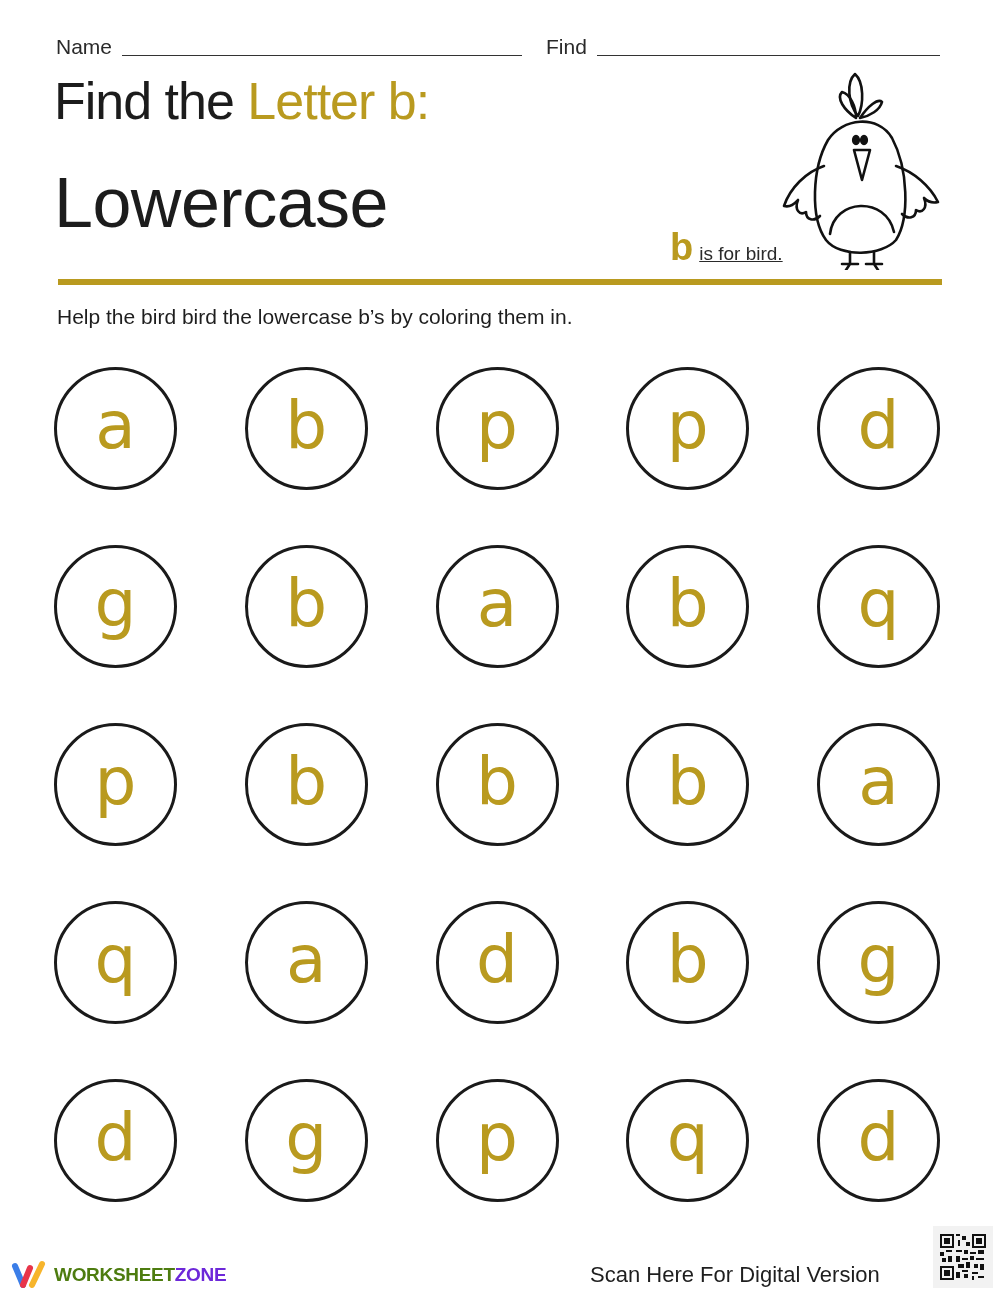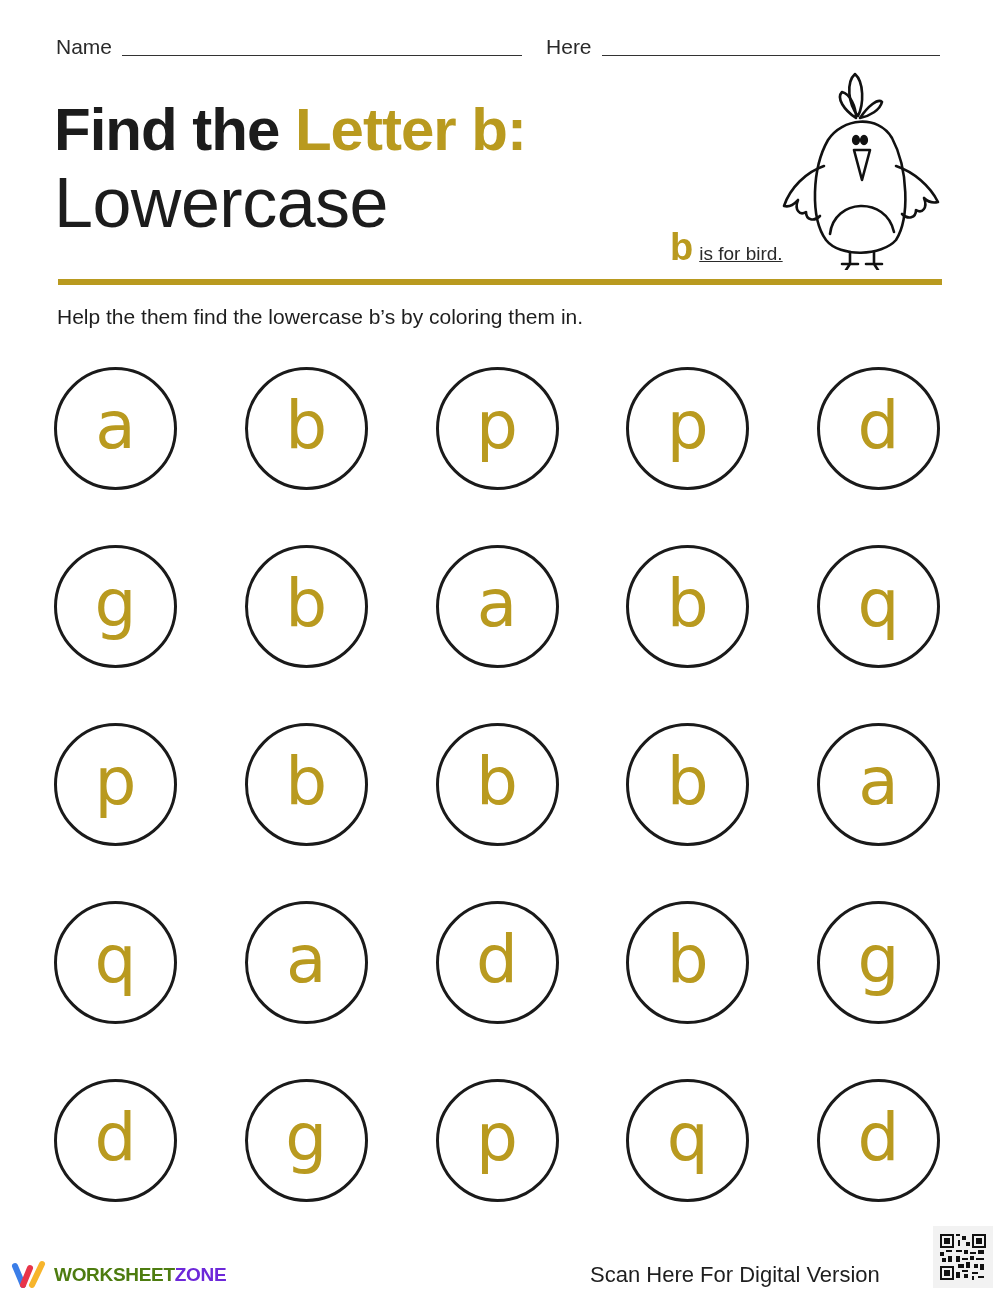--- a/index.html
+++ b/index.html
@@ -5,21 +5,21 @@
   * { box-sizing: border-box; margin: 0; padding: 0; }
   html, body { width: 1000px; height: 1294px; background: #ffffff; overflow: hidden; }
   body { position: relative; font-family: "Liberation Sans", "DejaVu Sans", sans-serif; color: #1e1e1e; }
 
   .namedate { position: absolute; top: 34px; left: 56px; right: 60px; height: 26px; display: flex; align-items: flex-end; font-size: 21px; color: #2a2a2a; }
   .namedate .lbl { margin-right: 10px; line-height: 26px; }
   .namedate .line { border-bottom: 1.5px solid #333; height: 20px; margin-bottom: 4px; }
   .namedate .line.name { width: 400px; margin-right: 24px; }
   .namedate .line.date { flex: 1; }
 
-  .title1 { position: absolute; left: 54px; top: 85px; font-size: 60px; font-weight: bold; letter-spacing: -1px; line-height: 90px; white-space: nowrap; }
+  .title1 { position: absolute; left: 54px; top: 56px; font-size: 52px; font-weight: normal; letter-spacing: -1px; line-height: 90px; white-space: nowrap; }
   .title1 .dark { color: #1c1c1c; }
   .title1 .gold { color: #b99a1f; }
   .title2 { position: absolute; left: 54px; top: 160px; font-size: 70px; font-weight: normal; color: #1c1c1c; line-height: 86px; letter-spacing: -0.5px; text-align: center; }
 
   .bfor { position: absolute; left: 670px; top: 228px; display: flex; align-items: baseline; white-space: nowrap; }
   .bfor .big { font-size: 38px; font-weight: bold; color: #b99a1f; line-height: 38px; }
   .bfor .small { font-size: 19px; color: #2a2a2a; margin-left: 6px; text-decoration: underline; }
 
   .bird { position: absolute; left: 770px; top: 68px; width: 175px; height: 202px; }
 
@@ -39,21 +39,21 @@
 
   .scan { position: absolute; left: 590px; top: 1262px; font-size: 22px; color: #1e1e1e; white-space: nowrap; }
   .qr { position: absolute; left: 933px; top: 1226px; width: 60px; height: 62px; background: #f2f2f2; padding: 5px; }
 </style>
 </head>
 <body>
 
 <div class="namedate">
   <span class="lbl">Name</span>
   <span class="line name"></span>
-  <span class="lbl">Here</span>
+  <span class="lbl">Find</span>
   <span class="line date"></span>
 </div>
 
 <div class="title1">
   <span class="dark">Find the </span><span class="gold">Letter b:</span>
 </div>
 <div class="title2">Lowercase</div>
 
 <svg class="bird" viewBox="0 0 175 202" fill="none" stroke="#111" stroke-width="2.6" stroke-linecap="round" stroke-linejoin="round">
 
@@ -78,21 +78,21 @@
   <path d="M104 184 L104 196 M96 196 L112 196 M104 196 L108 202"></path>
 </svg>
 
 <div class="bfor">
   <span class="big">b</span>
   <span class="small">is for bird.</span>
 </div>
 
 <div class="rule"></div>
 
-<div class="instr">Help the them find the lowercase b’s by coloring them in.</div>
+<div class="instr">Help the bird bird the lowercase b’s by coloring them in.</div>
 
 <div class="grid">
   <div class="grow">
     <div class="circle">
         <span>a</span>
       </div>
     <div class="circle">
         <span>b</span>
       </div>
     <div class="circle">

